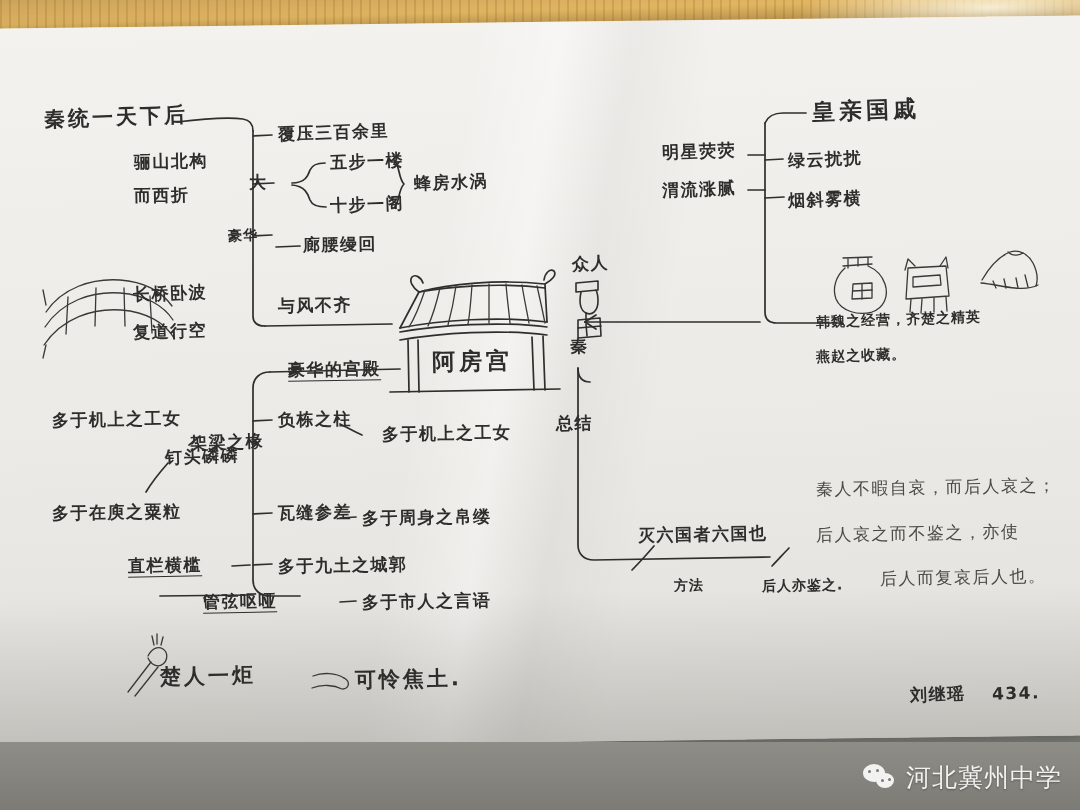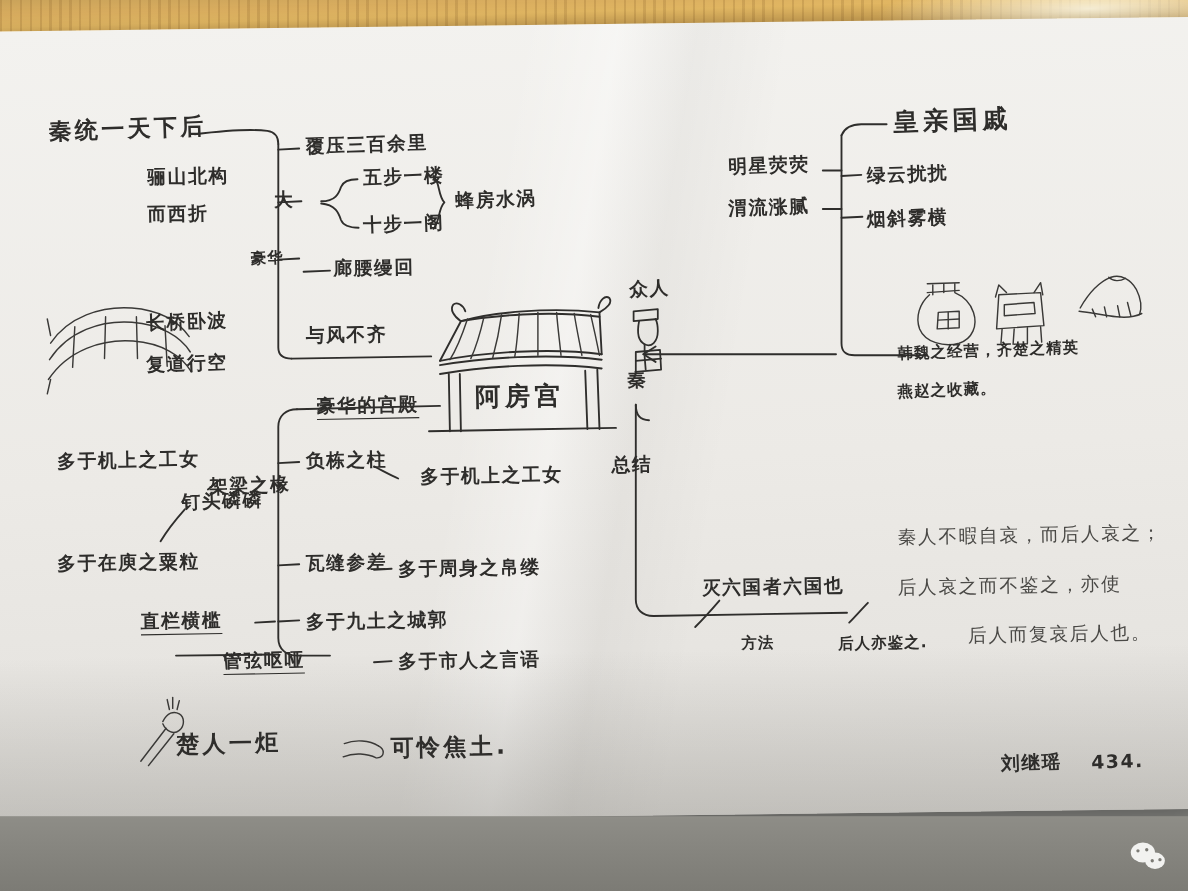--- a/index.html
+++ b/index.html
@@ -280,16 +280,17 @@
   <div class="footerbar">
     <div class="wm">
       <div class="wechat">
         <div class="b1"></div>
           <div class="b2"></div>
         <div class="d" style="left:5px;top:6px;"></div>
         <div class="d" style="left:13px;top:5px;"></div>
         <div class="d" style="left:18px;top:15px;"></div>
         <div class="d" style="left:25px;top:14px;"></div>
       </div>
+      <div class="wm-label">河北冀州中学</div>
     </div>
   </div>
 
 </div>
 
 </body></html>

